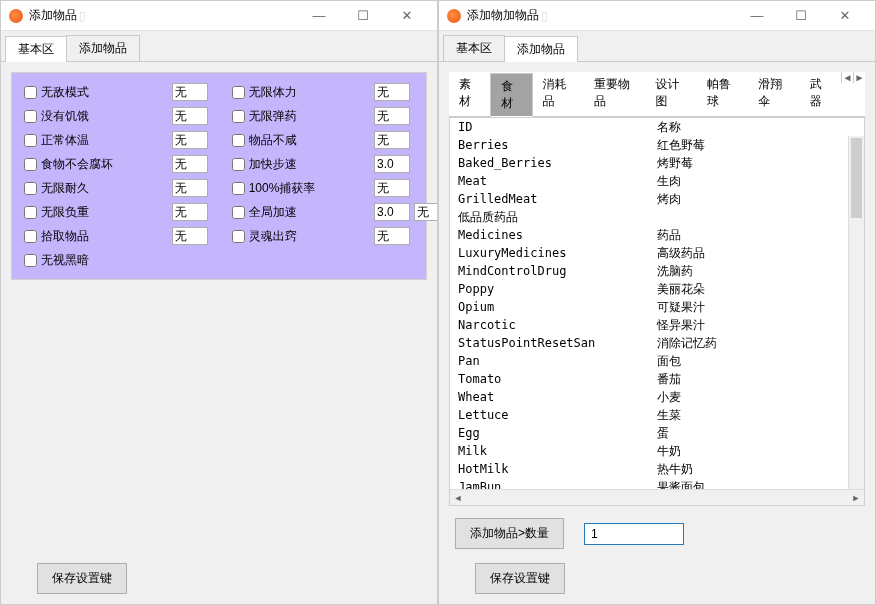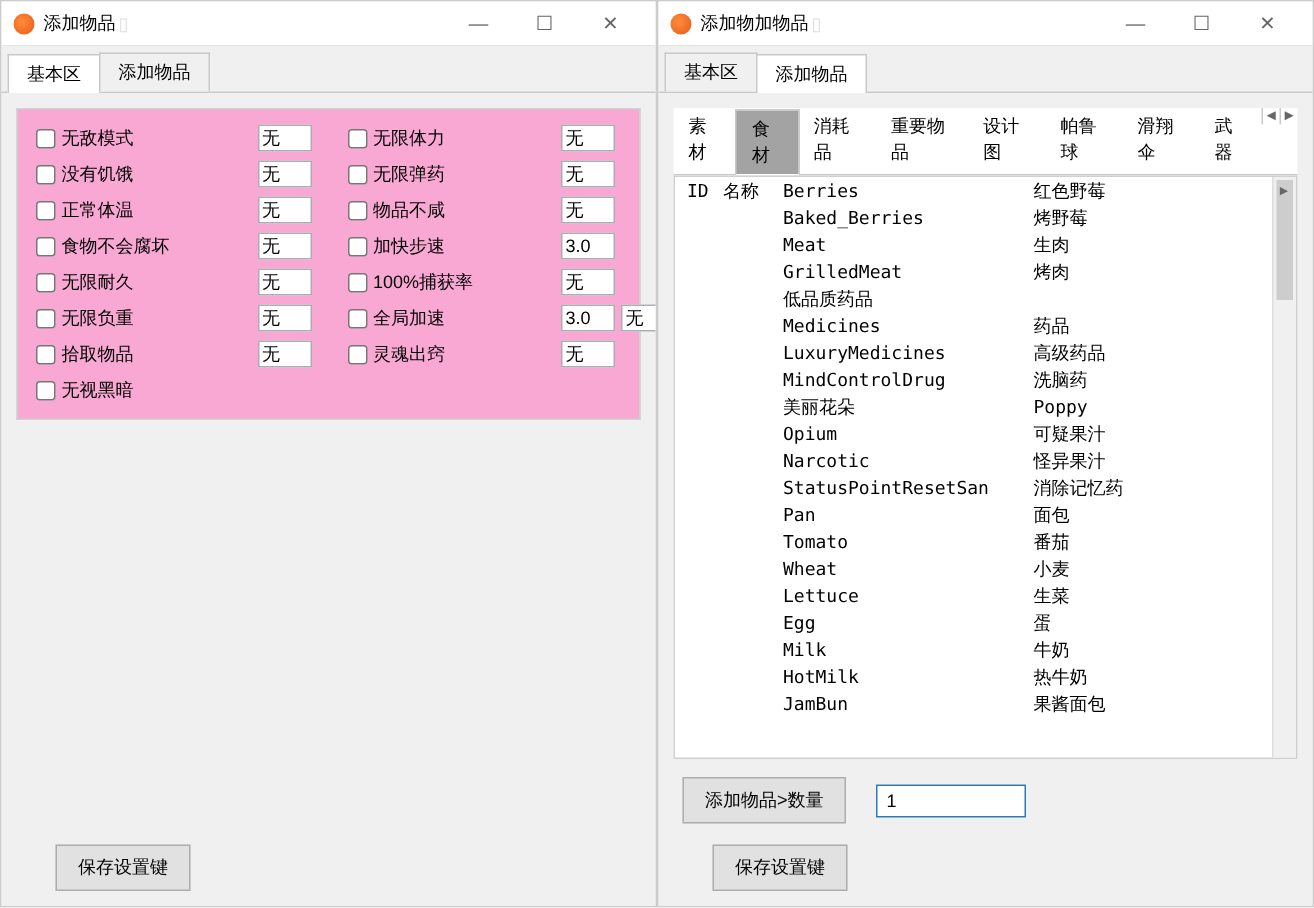--- a/index.html
+++ b/index.html
@@ -61,21 +61,21 @@
   flex: 1;
   background: #f0f0f0;
   padding: 10px;
   display: flex;
   flex-direction: column;
   overflow: hidden;
 }
 .groupbox {
   border: 1px solid #d0d0d0;
   padding: 10px 12px;
-  background: #f9a8d4;
+  background: #c4b5fd;
 }
 .cheat-grid {
   display: grid;
   grid-template-columns: auto 40px 20px auto 40px;
   row-gap: 6px;
   align-items: center;
 }
 .chk { display: flex; align-items: center; gap: 4px; }
 .chk input[type=checkbox] { width: 13px; height: 13px; }
 .val-input {
@@ -112,21 +112,21 @@
 }
 .nav-arrow {
   width: 14px; text-align: center; color: #666; font-size: 10px;
   border-left: 1px solid #c9c9c9;
 }
 .listwrap {
   border: 1px solid #d0d0d0;
   background: #fff;
   flex: 1;
   display: flex;
-  flex-direction: row;
+  flex-direction: column;
   overflow: hidden;
 }
 .listhead, .listrow {
   display: grid;
   grid-template-columns: 1fr 1fr;
   padding: 1px 8px;
   font-family: SimSun, monospace;
   font-size: 12px;
   line-height: 16px;
 }
@@ -355,22 +355,22 @@
           </div>
           <div class="listrow">
             <span>LuxuryMedicines</span>
             <span>高级药品</span>
           </div>
           <div class="listrow">
             <span>MindControlDrug</span>
             <span>洗脑药</span>
           </div>
           <div class="listrow">
+            <span>Poppy</span>
             <span>美丽花朵</span>
-            <span>Poppy</span>
           </div>
           <div class="listrow">
             <span>Opium</span>
             <span>可疑果汁</span>
           </div>
           <div class="listrow">
             <span>Narcotic</span>
             <span>怪异果汁</span>
           </div>
           <div class="listrow">

